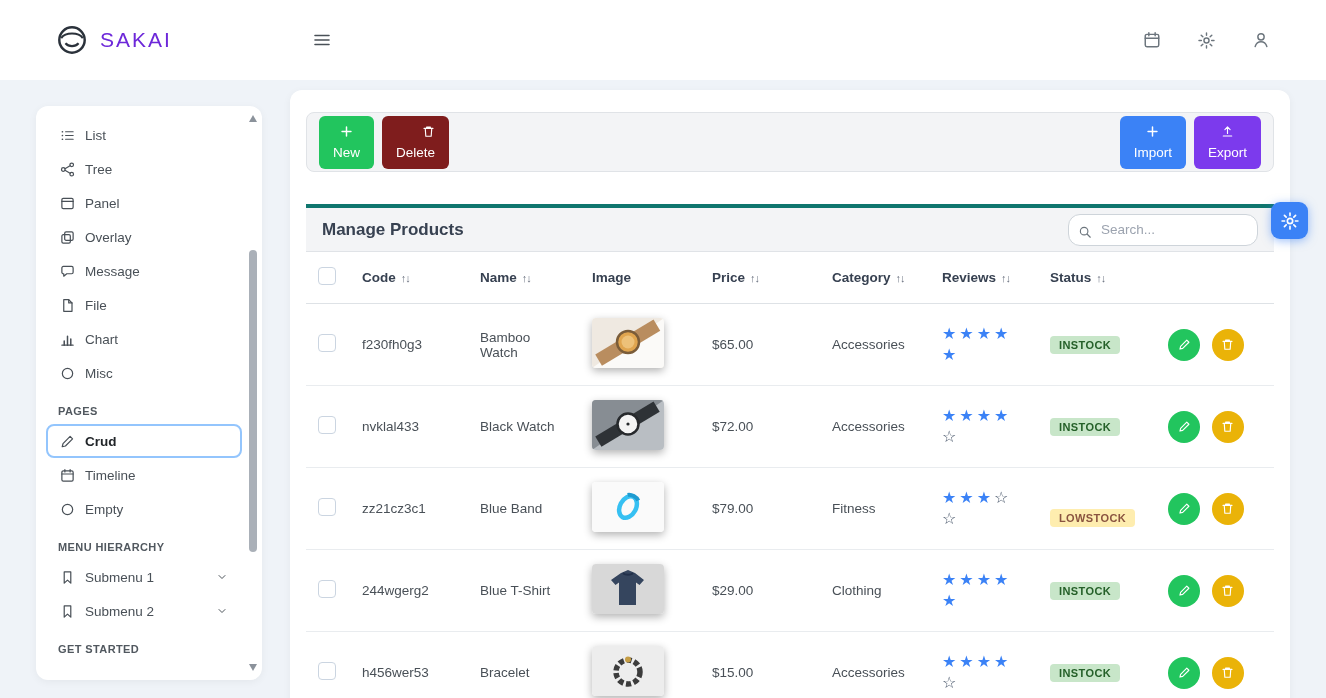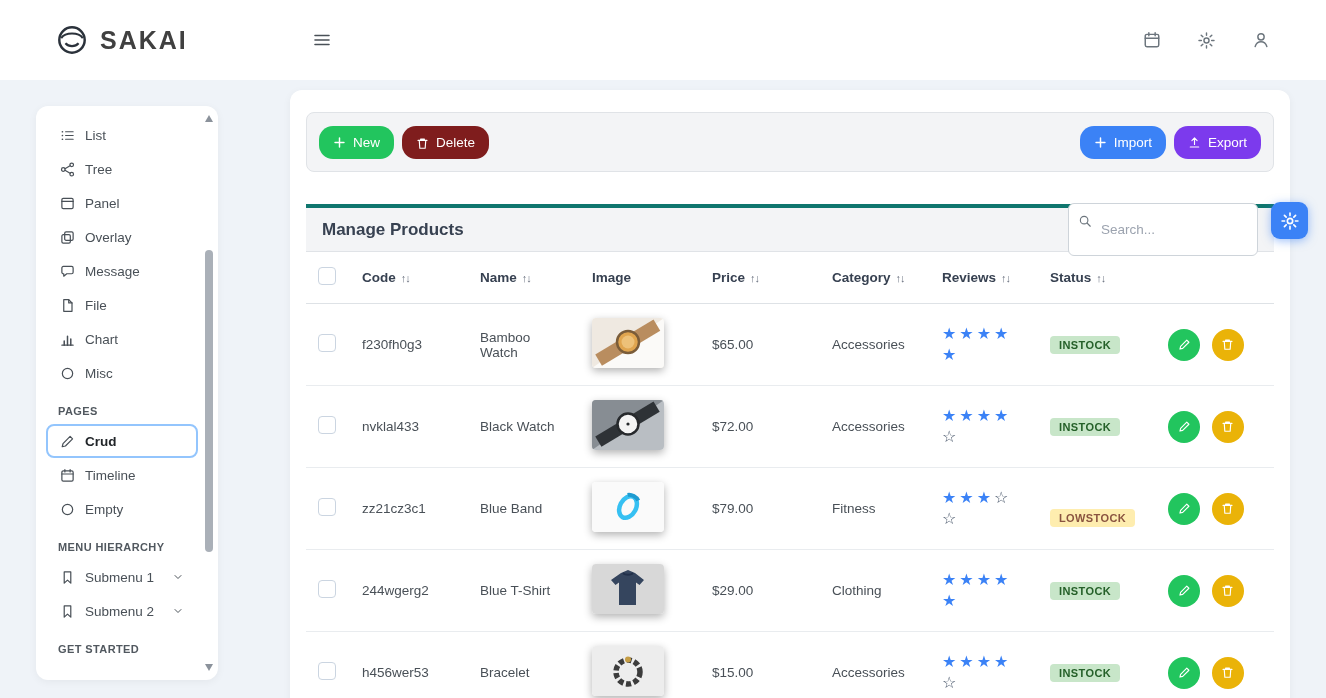--- a/index.html
+++ b/index.html
@@ -13,28 +13,28 @@
   }
   svg.ic { stroke: currentColor; fill: none; stroke-width: 1.3; stroke-linecap: round; stroke-linejoin: round; }
   svg.wic { stroke: #fff; fill: none; stroke-width: 1.4; stroke-linecap: round; stroke-linejoin: round; }
 
   
   .topbar {
     position: absolute; top:0; left:0; right:0; height:80px;
     background:#ffffff; display:flex; align-items:center; padding:0 56px;
   }
   .brand { display:flex; align-items:center; gap:12px; width:256px; }
-  .brand-name { font-size:25px; font-weight:700; letter-spacing:2px; color:#404040; }
+  .brand-name { font-size:21px; font-weight:400; letter-spacing:2px; color:#6d28d9; }
   .hamburger { border:none; background:transparent; color:#495057; cursor:pointer; display:flex; align-items:center; }
   .topbar-actions { margin-left:auto; display:flex; align-items:center; gap:36px; }
   .icon-btn { border:none; background:transparent; color:#6c757d; cursor:pointer; display:flex; align-items:center; }
 
   
   .sidebar {
-    position:absolute; left:36px; top:106px; width:182px; height:574px;
+    position:absolute; left:36px; top:106px; width:226px; height:574px;
     background:#fff; border-radius:12px; box-shadow:0 2px 8px rgba(0,0,0,.05);
     padding:12px 20px 12px 10px; overflow:hidden;
   }
   .side-item {
     height:34px; display:flex; align-items:center; gap:10px;
     padding:0 12px; font-size:13.5px; font-weight:500; color:#495057;
     border-radius:8px; cursor:pointer; border:2px solid transparent;
   }
   .side-item .sicon { display:flex; align-items:center; color:#495057; }
   .side-item.active { border-color:#93c5fd; font-weight:700; color:#212529; }
@@ -56,39 +56,40 @@
     position:absolute; left:290px; top:90px; width:1000px; height:640px;
     background:#fff; border-radius:12px; box-shadow:0 2px 8px rgba(0,0,0,.05);
     padding:16px;
   }
   .toolbar {
     display:flex; align-items:center; gap:8px;
     background:#f3f4f6; border:1px solid #e0e3e7; border-radius:8px;
     padding:12px; height:60px; margin-top:6px;
   }
   .btn {
-    display:inline-flex; align-items:center; gap:7px; border:none; border-radius:14px;
+    display:inline-flex; align-items:center; gap:7px; border:none; border-radius:6px;
     color:#fff; font-size:13.5px; font-weight:500; padding:9px 14px; cursor:pointer;
     font-family: inherit;
+    flex-direction: column;
   }
   .btn-new { background:#22c55e; }
   .btn-delete { background:#7f1d1d;align-items:flex-end; }
   .btn-import { background:#3b82f6; margin-left:auto; }
   .btn-export { background:#7c3aed; }
 
   .table-caption {
     margin-top:32px; height:48px; background:#f3f4f6;
     border-top:4px solid #0f766e; border-bottom:1px solid #e0e3e7;
     display:flex; align-items:center; justify-content:space-between; padding:0 16px;
   }
   .caption-title { font-size:17px; font-weight:700; color:#374151; }
   .search-wrap { position:relative; }
   .search-icon { position:absolute; left:10px; top:11px; color:#6c757d; }
   .search-input {
-    width:190px; height:53px; border:1px solid #ced4da; border-radius:6px;
+    width:190px; height:32px; border:1px solid #ced4da; border-radius:12px;
     padding:0 10px 0 32px; font-size:13.5px; color:#495057; background:#fff;
     font-family: inherit;
   }
   .search-input::placeholder { color:#9ca3af; }
 
   table.products { width:100%; border-collapse:collapse; }
   .products th {
     text-align:left; font-size:13.5px; font-weight:700; color:#374151;
     padding:15px 12px; border-bottom:1px solid #dee2e6; background:#fff; white-space:nowrap;
   }

